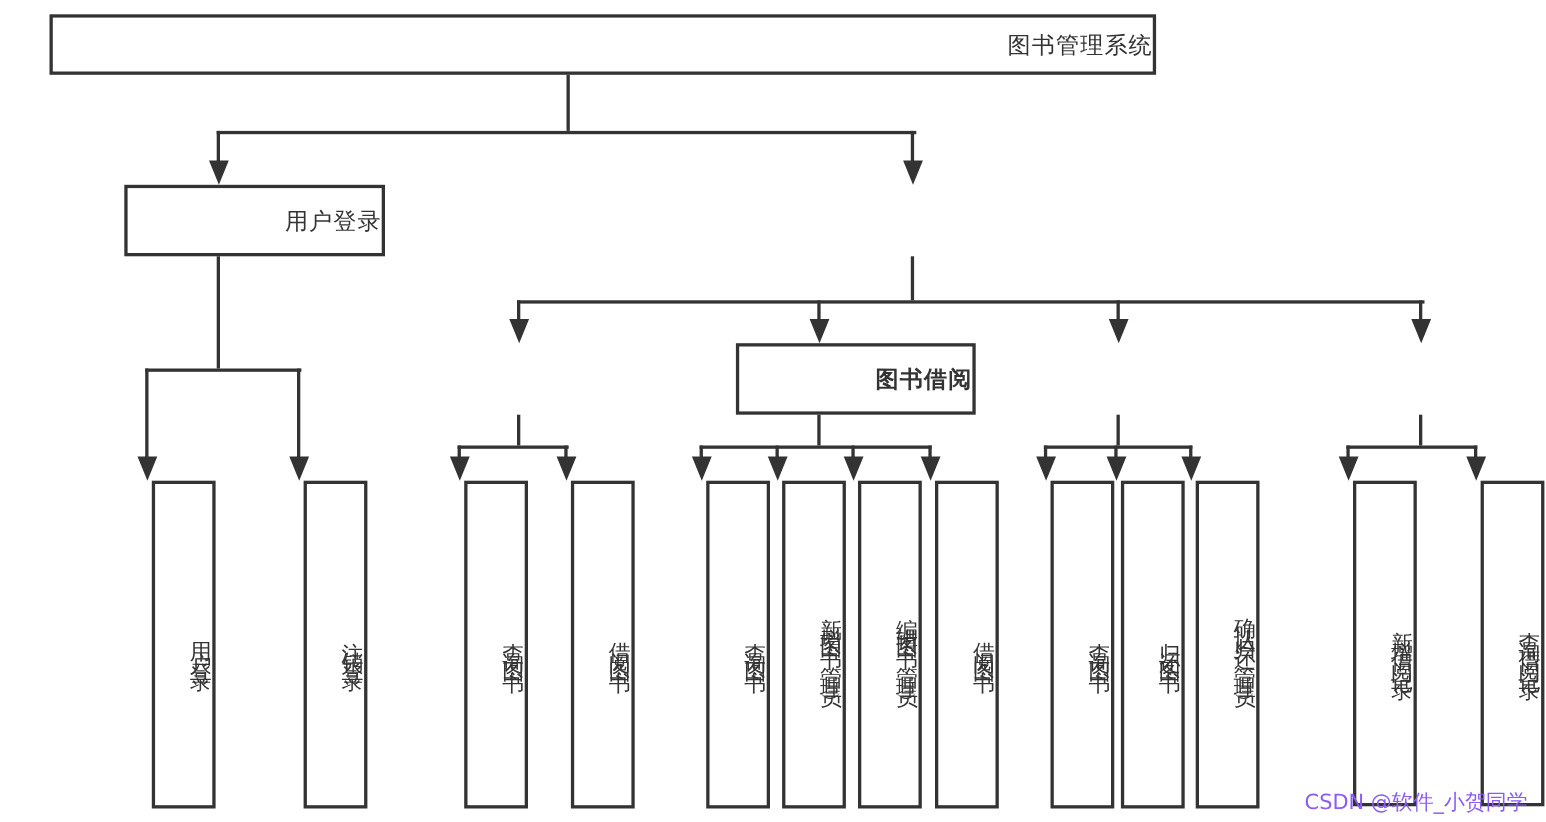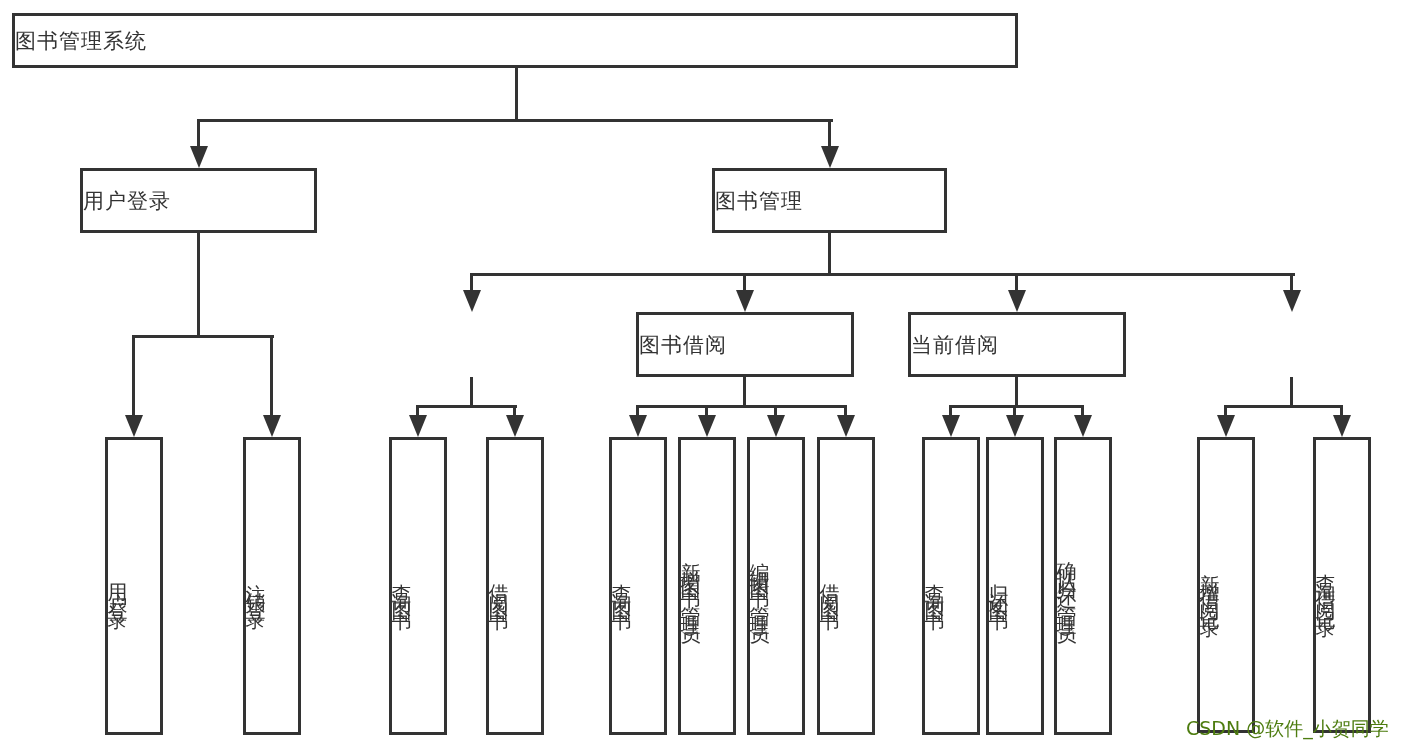--- a/index.html
+++ b/index.html
@@ -2,37 +2,37 @@
 <html><head>
 <meta charset="utf-8">
 <style>
   html,body{margin:0;padding:0;background:#ffffff;}
   .canvas{
     position:relative;width:1405px;height:747px;background:#ffffff;
     font-family:"DejaVu Sans","Liberation Sans",sans-serif;overflow:hidden;
   }
   .node{
     position:absolute;box-sizing:border-box;border:3px solid #333333;background:#ffffff;
-    display:flex;align-items:center;justify-content:flex-start;color:#333333;
+    display:flex;align-items:center;justify-content:flex-end;color:#333333;margin-left:33px;
   }
   .node.h{font-size:21px;letter-spacing:1px;}
   .node.v span{
     writing-mode:vertical-rl;text-orientation:mixed;
     font-size:20px;line-height:1;letter-spacing:9px;color:#333333;
   }
   .vl{position:absolute;width:3px;background:#333333;}
   .hl{position:absolute;height:3px;background:#333333;}
   .ar{
     position:absolute;width:0;height:0;
     border-left:9px solid transparent;border-right:9px solid transparent;
     border-top:22px solid #333333;
   }
   .watermark{
     position:absolute;left:1186px;top:716px;z-index:5;
-    font-size:19px;color:#4d7c0f;white-space:nowrap;
+    font-size:19px;color:#8b5cf6;white-space:nowrap;
   }
 </style>
 </head>
 <body>
 
 <div class="canvas">
 
   <div class="node h" style="left:12px;top:13px;width:1006px;height:55px;">
     <span>图书管理系统</span>
   </div>
@@ -40,47 +40,41 @@
   <div class="vl" style="left:515px;top:68px;height:51px;"></div>
   <div class="hl" style="left:197px;top:119px;width:636px;"></div>
   <div class="vl" style="left:197px;top:119px;height:30px;"></div>
   <div class="ar" style="left:190px;top:146px;"></div>
   <div class="vl" style="left:828px;top:119px;height:30px;"></div>
   <div class="ar" style="left:821px;top:146px;"></div>
 
   <div class="node h" style="left:80px;top:168px;width:237px;height:65px;">
     <span>用户登录</span>
   </div>
-  <div class="node h" style="left:712px;top:168px;width:235px;height:65px;">
-    <span>图书管理</span>
-  </div>
 
   <div class="vl" style="left:197px;top:233px;height:102px;"></div>
   <div class="hl" style="left:132px;top:335px;width:142px;"></div>
   <div class="vl" style="left:132px;top:335px;height:82px;"></div>
   <div class="ar" style="left:125px;top:415px;"></div>
   <div class="vl" style="left:270px;top:335px;height:82px;"></div>
   <div class="ar" style="left:263px;top:415px;"></div>
 
   <div class="vl" style="left:828px;top:233px;height:40px;"></div>
   <div class="hl" style="left:470px;top:273px;width:825px;"></div>
   <div class="vl" style="left:470px;top:273px;height:19px;"></div>
   <div class="ar" style="left:463px;top:290px;"></div>
   <div class="vl" style="left:743px;top:273px;height:19px;"></div>
   <div class="ar" style="left:736px;top:290px;"></div>
   <div class="vl" style="left:1015px;top:273px;height:19px;"></div>
   <div class="ar" style="left:1008px;top:290px;"></div>
   <div class="vl" style="left:1290px;top:273px;height:19px;"></div>
   <div class="ar" style="left:1283px;top:290px;"></div>
 
-  <div class="node h" style="left:636px;top:312px;width:218px;height:65px;">
+  <div class="node h" style="left:636px;top:312px;width:218px;height:65px;font-weight:bold;">
     <span>图书借阅</span>
-  </div>
-  <div class="node h" style="left:908px;top:312px;width:218px;height:65px;">
-    <span>当前借阅</span>
   </div>
 
   <div class="vl" style="left:470px;top:377px;height:28px;"></div>
   <div class="hl" style="left:416px;top:405px;width:101px;"></div>
   <div class="vl" style="left:416px;top:405px;height:12px;"></div>
   <div class="ar" style="left:409px;top:415px;"></div>
   <div class="vl" style="left:513px;top:405px;height:12px;"></div>
   <div class="ar" style="left:506px;top:415px;"></div>
 
   <div class="vl" style="left:743px;top:377px;height:28px;"></div>

